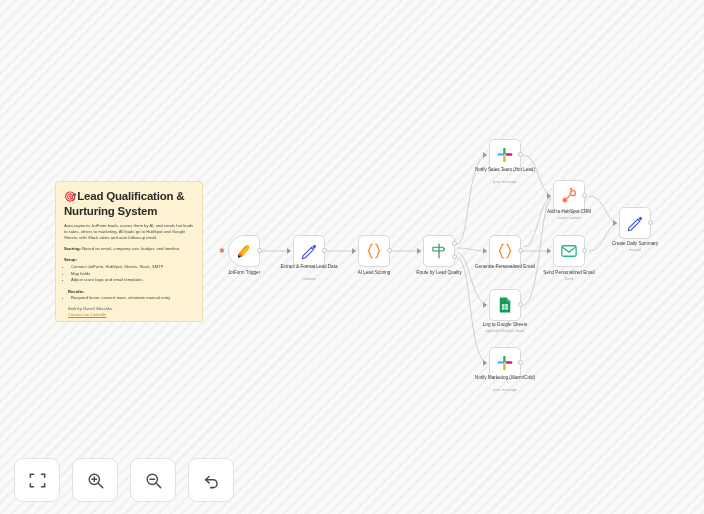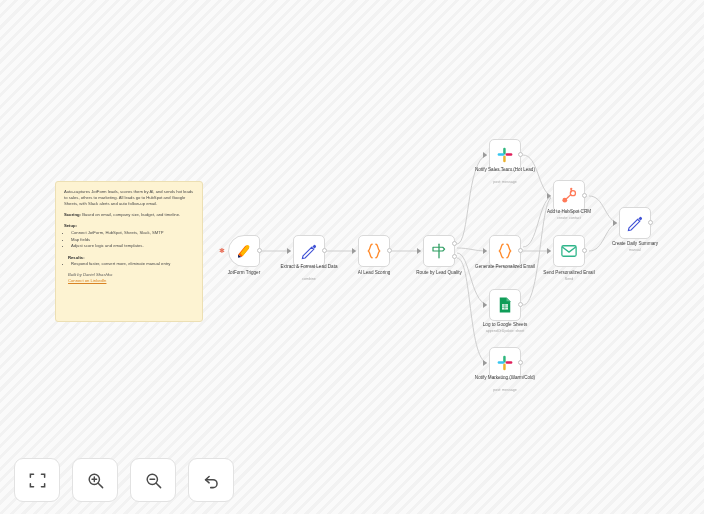--- a/index.html
+++ b/index.html
@@ -197,20 +197,23 @@
 
       <path d="M 523,305 C 540,305 540,205 551,198"></path>
 
       <path d="M 589,196 C 604,196 604,218 617,223"></path>
 
       <path d="M 589,251 C 604,251 604,228 617,223"></path>
     </g>
   </svg>
 
   <div id="sticky">
+    <div class="note-title">
+      <span class="emoji">🎯</span><span>Lead Qualification &amp; Nurturing System</span>
+    </div>
     <p class="para">Auto-captures JotForm leads, scores them by AI, and sends hot leads to sales, others to marketing. All leads go to HubSpot and Google Sheets, with Slack alerts and auto follow-up email.</p>
     <p class="scoring">
       <span class="lbl">Scoring:</span>
       <span>Based on email, company size, budget, and timeline.</span>
     </p>
     <div class="sec-head">Setup:</div>
     <ul>
       <li>Connect JotForm, HubSpot, Sheets, Slack, SMTP</li>
       <li>Map fields</li>
       <li>Adjust score logic and email templates.</li>

